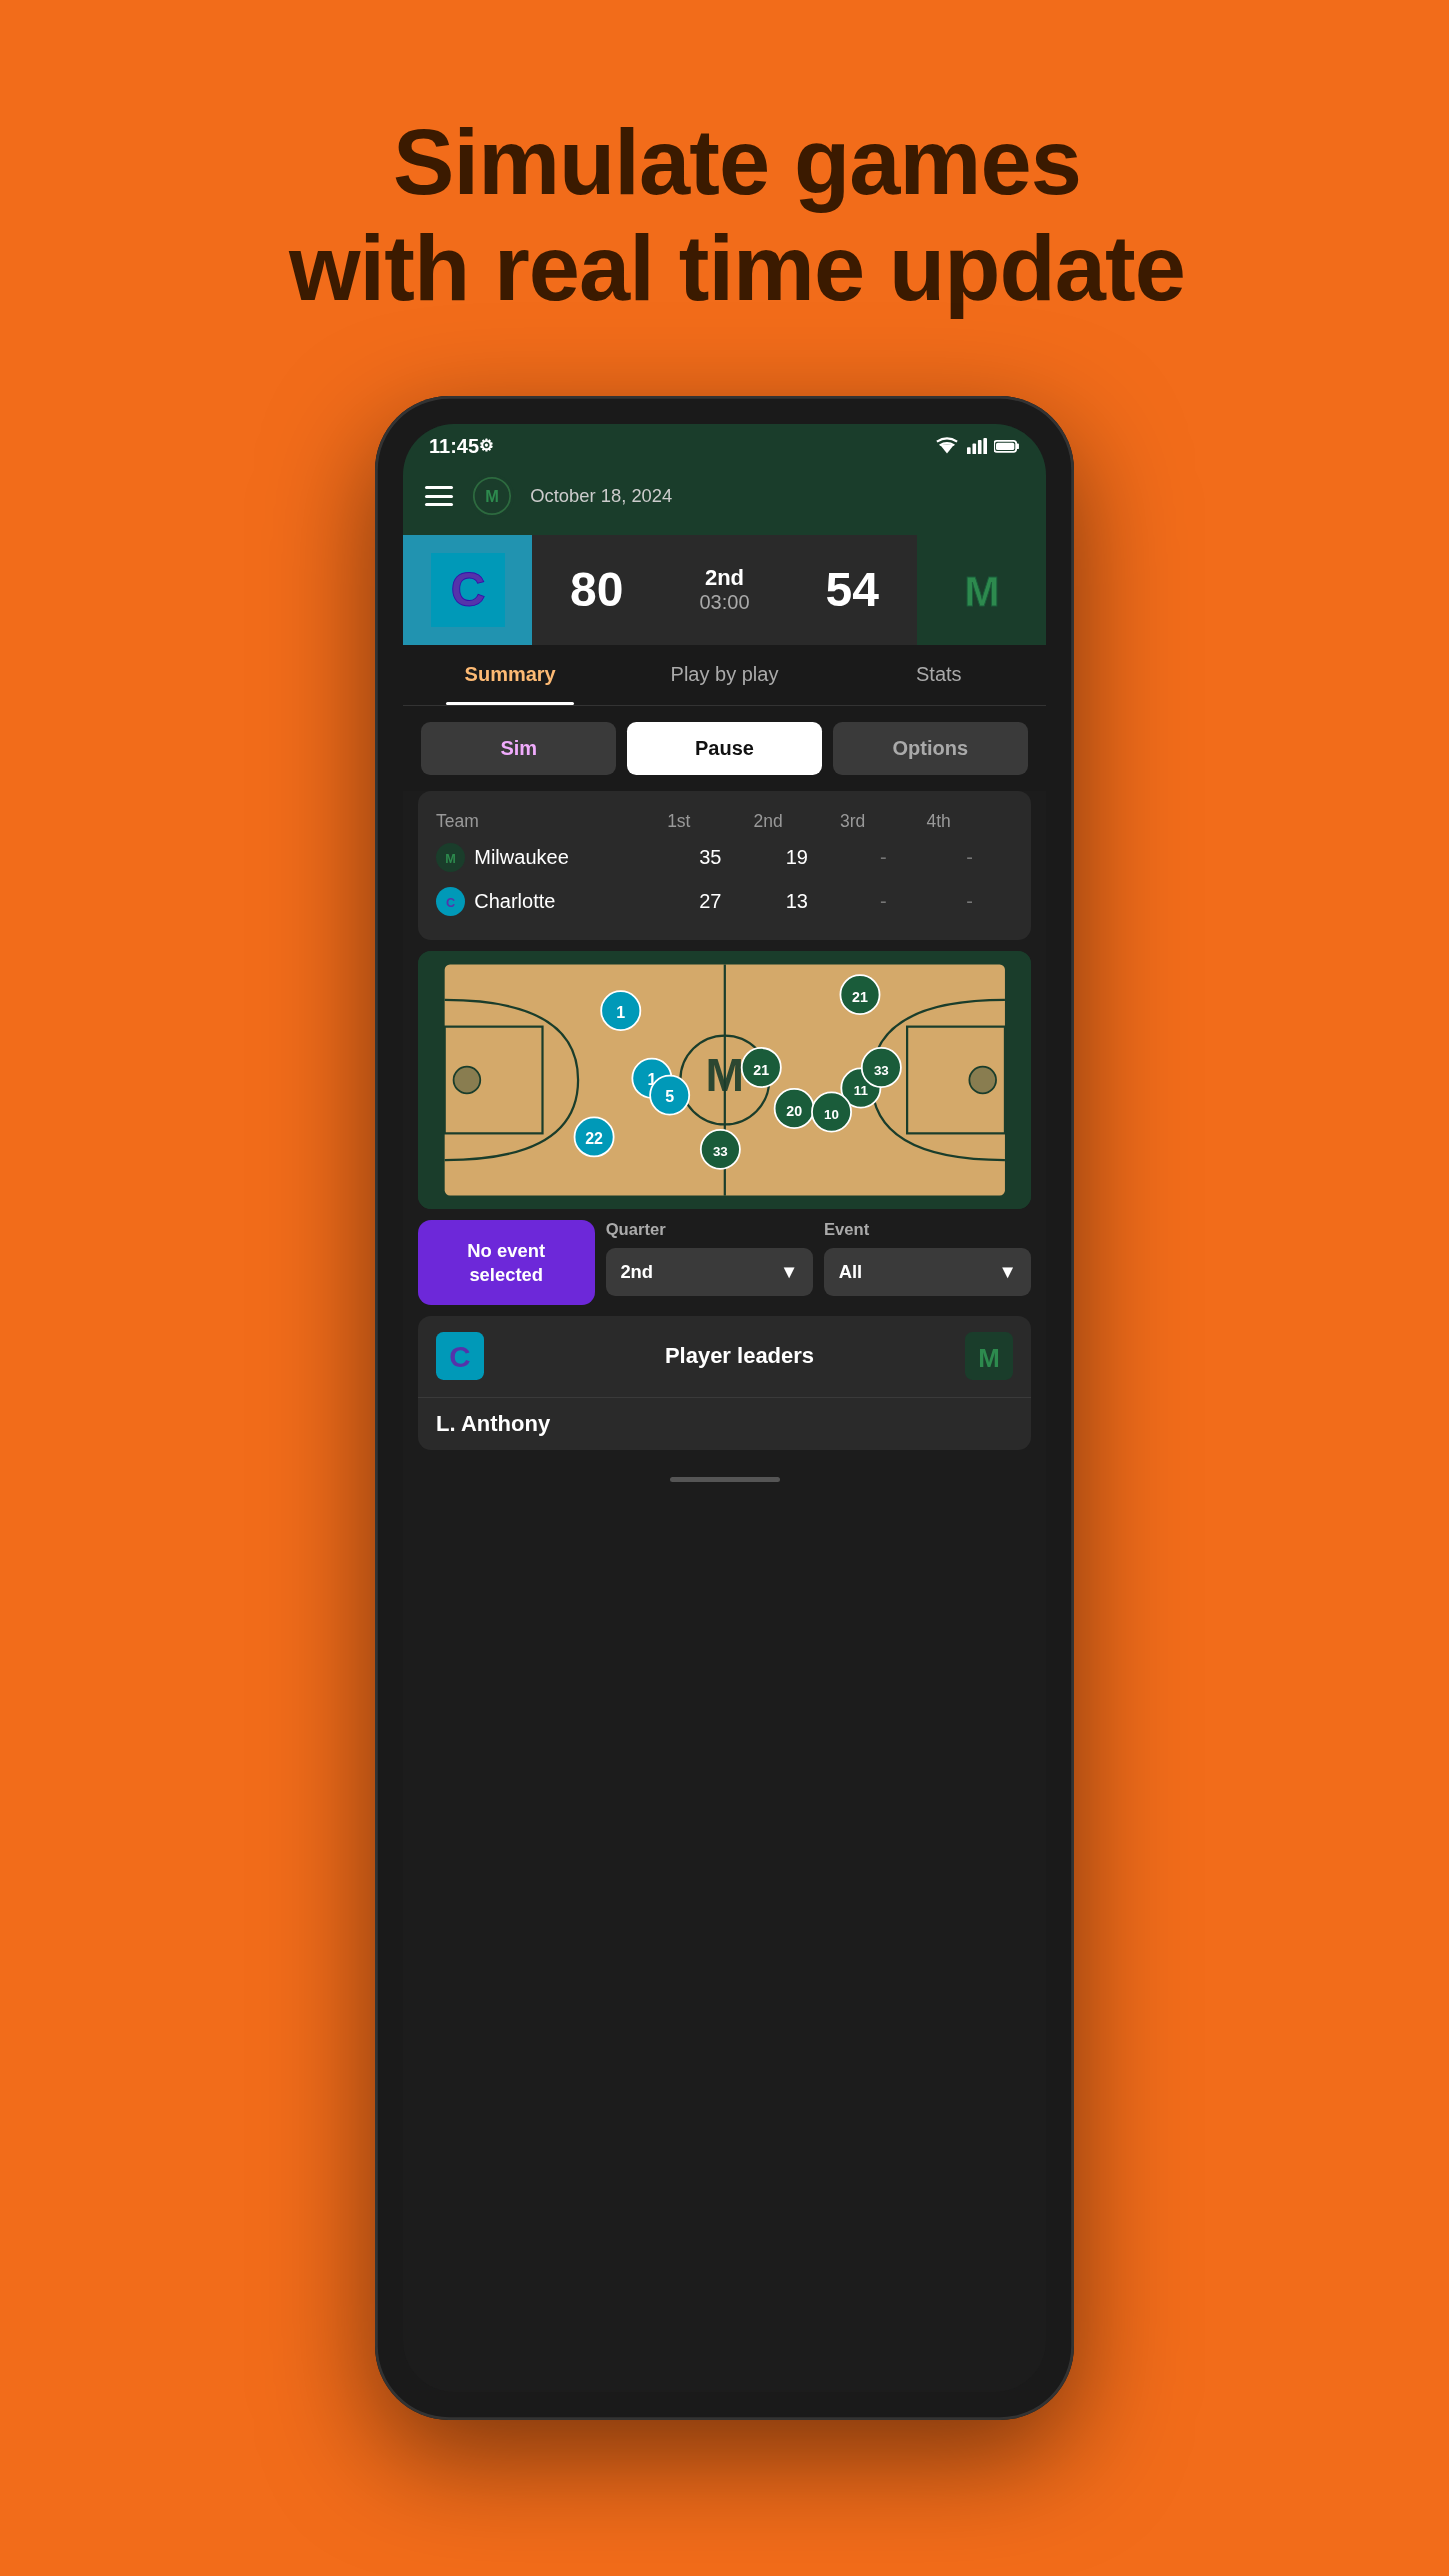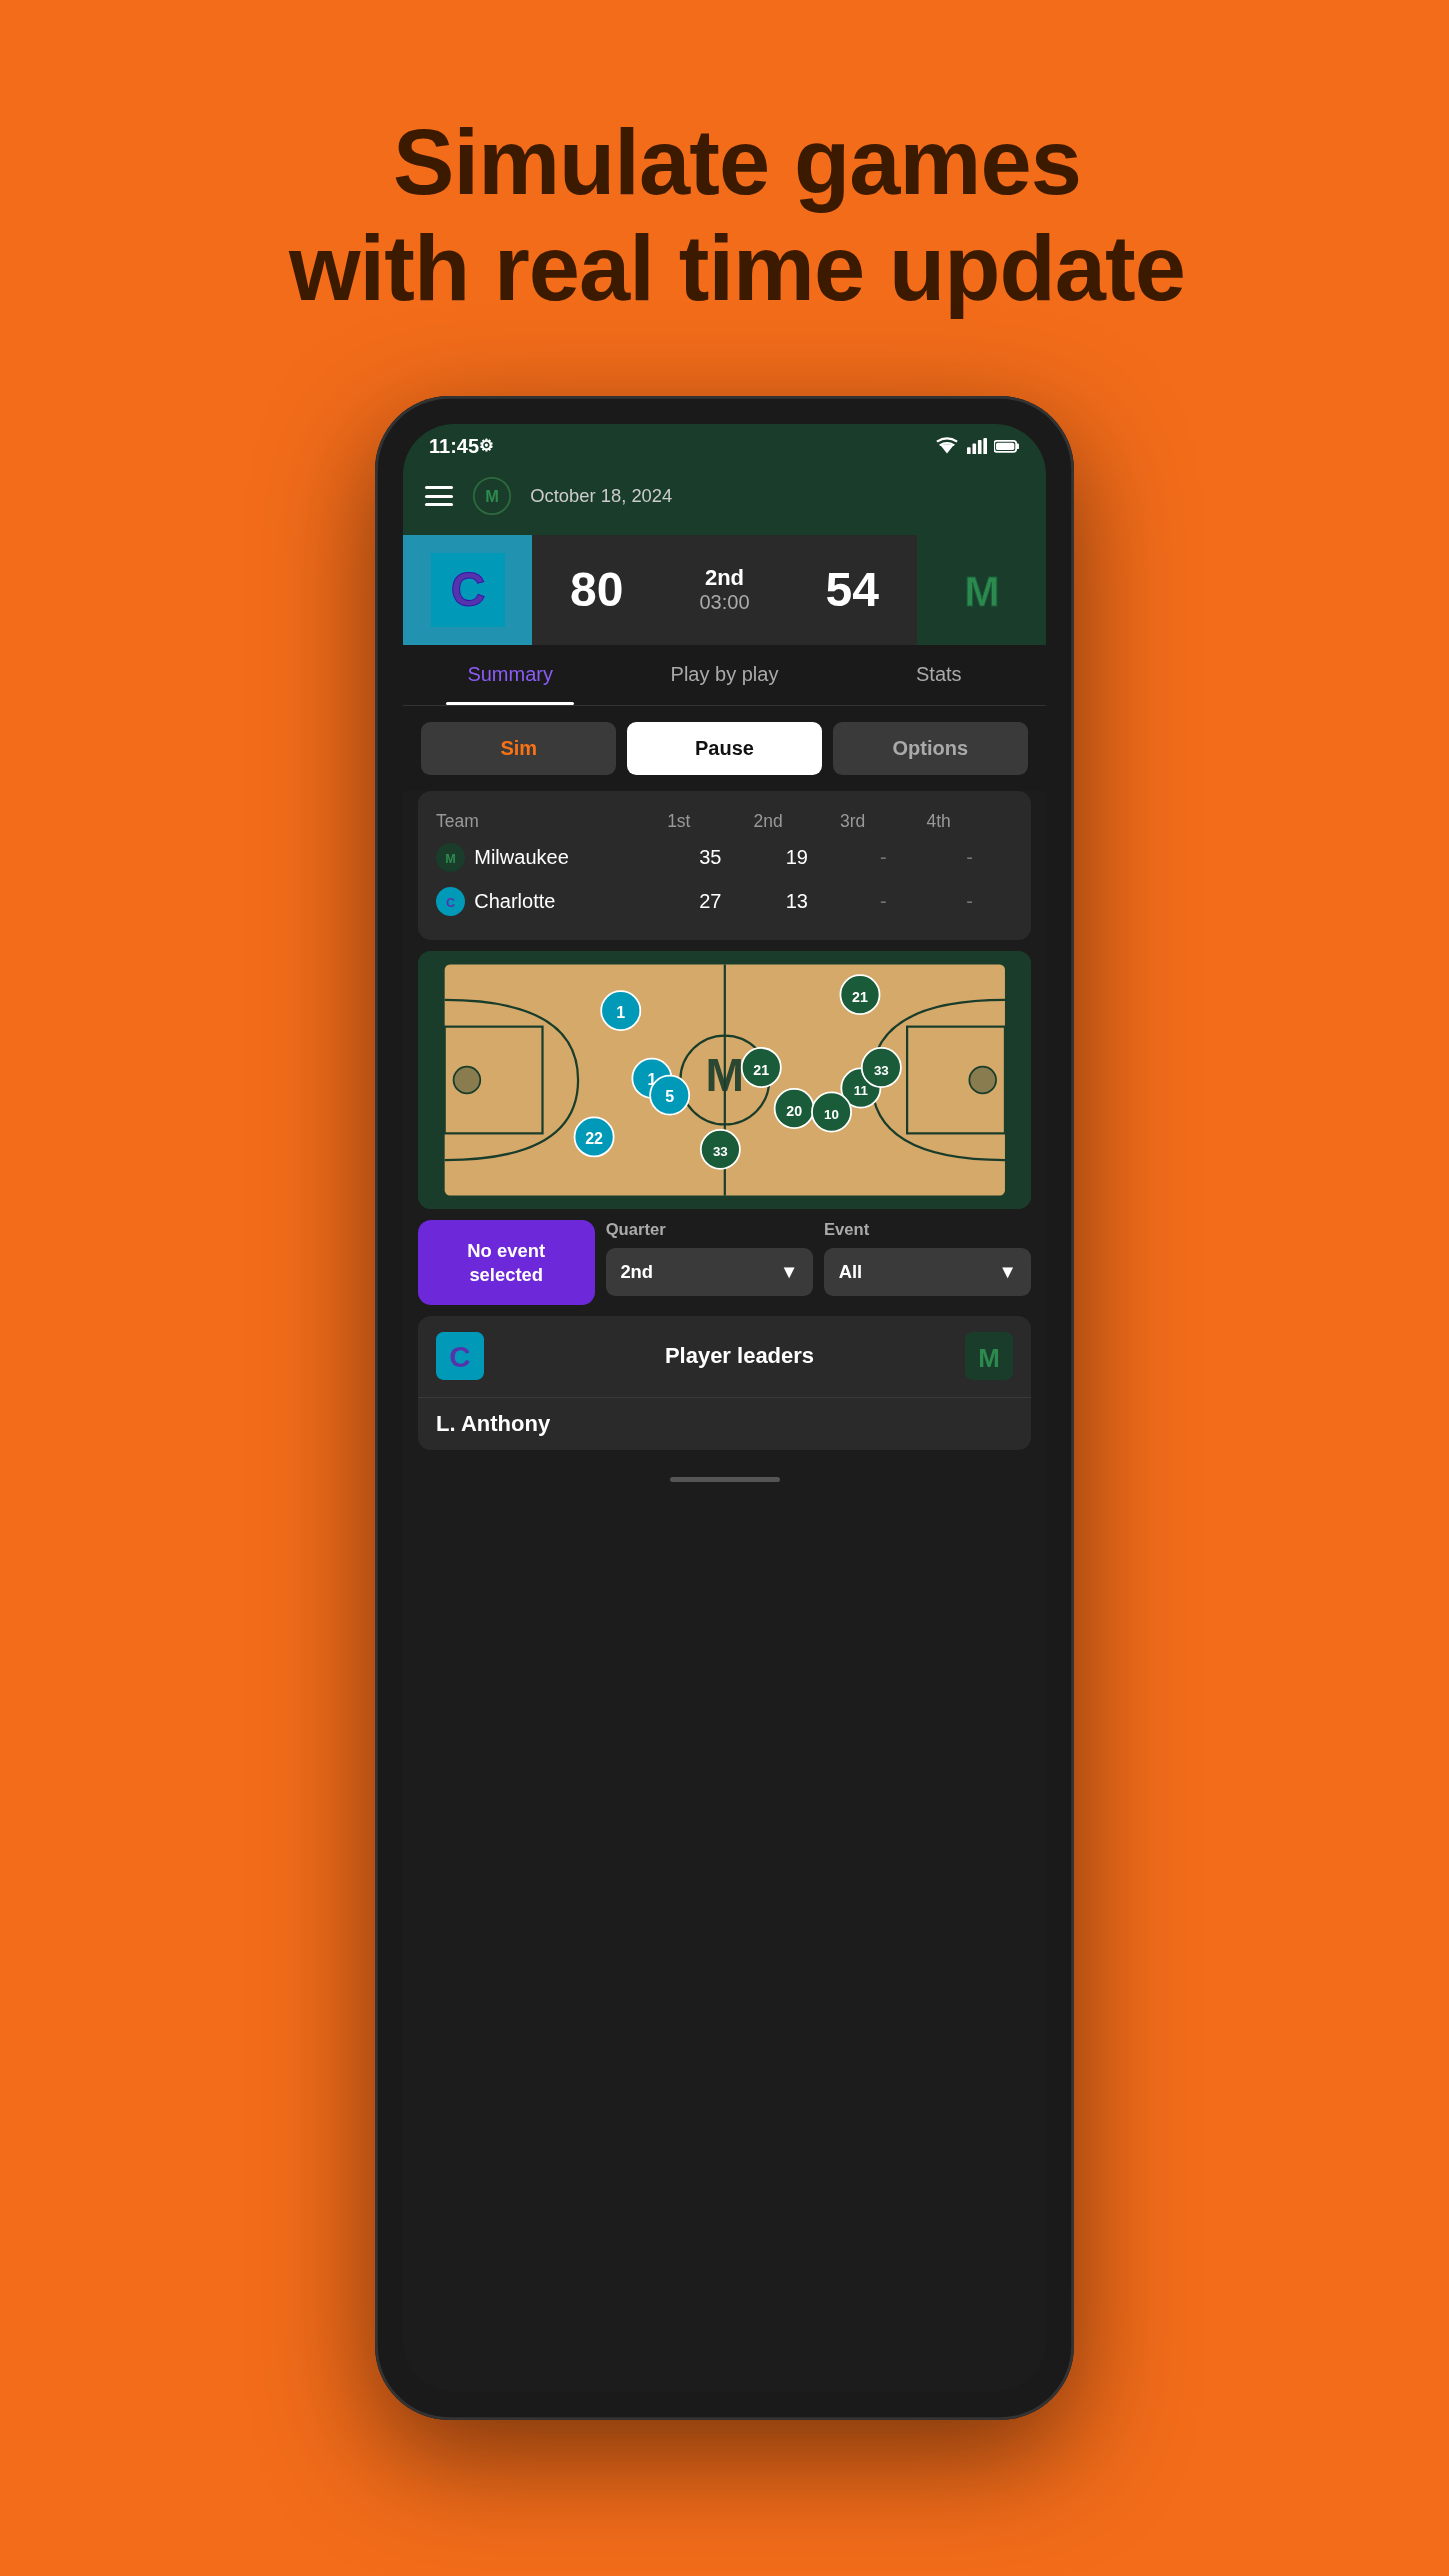--- a/index.html
+++ b/index.html
@@ -165,21 +165,22 @@
     .tab {
       flex: 1;
       padding: 18.4px 9.2px;
       text-align: center;
       color: #aaa;
       font-size: 20px;
       cursor: pointer;
       position: relative;
     }
     .tab.active {
-      color: #8b5cf6;
+      color: #fdba74;
+      font-weight: bold;
     }
     .tab.active::after {
       content: '';
       position: absolute;
       bottom: 0;
       left: 20%;
       right: 20%;
       height: 2.8px;
       background: white;
       border-radius: 1.8px;
@@ -196,21 +197,21 @@
       padding: 14.7px;
       border-radius: 9.2px;
       border: none;
       font-size: 20px;
       font-weight: 600;
       cursor: pointer;
       text-align: center;
     }
     .ctrl-btn.sim {
       background: #3a3a3a;
-      color: #f97316;
+      color: #f0abfc;
     }
     .ctrl-btn.pause {
       background: white;
       color: #111;
     }
     .ctrl-btn.options {
       background: #3a3a3a;
       color: #aaa;
     }
     

